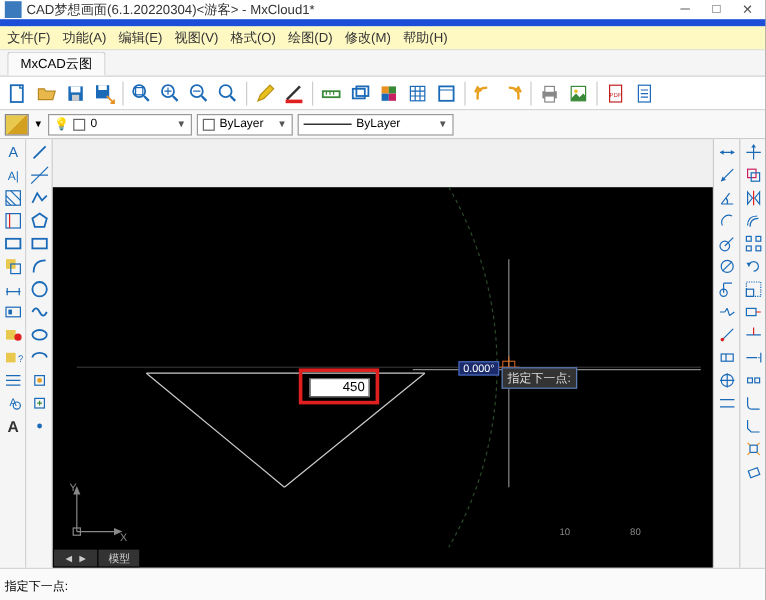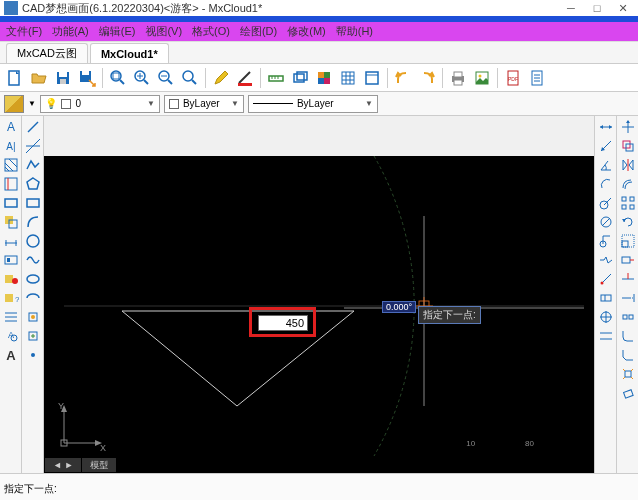--- a/index.html
+++ b/index.html
@@ -2,21 +2,21 @@
 <html><head>
 <meta charset="utf-8">
 <style>
 * { margin: 0; padding: 0; box-sizing: border-box; font-family: "Microsoft YaHei", Arial, sans-serif; }
 body { width: 638px; height: 500px; background: #f0f0f0; overflow: hidden; font-size: 11px; }
 .titlebar { height: 22px; background: #fff; display: flex; align-items: center; padding: 0 4px; border-bottom: 6px solid #1d4ed8; }
 .titlebar .icon { width: 14px; height: 14px; background: #3a7abd; margin-right: 4px; }
 .titlebar .title { flex: 1; font-size: 11px; color: #333; }
 .winbtns { display: flex; gap: 12px; padding-right: 4px; }
 .winbtns span { width: 14px; text-align: center; color: #555; cursor: pointer; }
-.menubar { height: 20px; background: #d946ef; display: flex; align-items: center; padding: 0 6px; gap: 10px; border-bottom: 1px solid #ddd; }
+.menubar { height: 20px; background: #fef9c3; display: flex; align-items: center; padding: 0 6px; gap: 10px; border-bottom: 1px solid #ddd; }
 .menubar span { font-size: 11px; color: #333; cursor: pointer; }
 .tabbar { height: 22px; background: #f5f5f5; border-bottom: 1px solid #ccc; display: flex; align-items: flex-end; padding-left: 6px; }
 .tab { height: 20px; background: #fafafa; border: 1px solid #ccc; border-bottom: none; padding: 0 10px; font-size: 11px; display: flex; align-items: center; margin-right: 2px; border-radius: 3px 3px 0 0; }
 .tab.active { background: #fff; font-weight: bold; }
 .toolbar1 { height: 28px; background: #fff; border-bottom: 1px solid #ccc; display: flex; align-items: center; padding: 0 4px; gap: 2px; }
 .tbtn { width: 22px; height: 22px; display: flex; align-items: center; justify-content: center; cursor: pointer; border-radius: 2px; }
 .tbtn svg { width: 18px; height: 18px; }
 .sep { width: 1px; height: 20px; background: #ccc; margin: 0 2px; }
 .toolbar2 { height: 24px; background: #f8f8f8; border-bottom: 1px solid #ccc; display: flex; align-items: center; padding: 0 4px; gap: 4px; }
 .layer-swatch { width: 20px; height: 18px; background: linear-gradient(135deg, #e8c84d 50%, #d4a020 50%); border: 1px solid #888; }
@@ -58,21 +58,20 @@
   <span>编辑(E)</span>
   <span>视图(V)</span>
   <span>格式(O)</span>
   <span>绘图(D)</span>
   <span>修改(M)</span>
   <span>帮助(H)</span>
 </div>
 
 <div class="tabbar">
   <div class="tab">MxCAD云图</div>
-  <div class="tab active">MxCloud1*</div>
 </div>
 
 <div class="toolbar1">
   <div class="tbtn">
       <svg viewBox="0 0 18 18">
         <rect x="3" y="2" width="10" height="14" fill="none" stroke="#1a6ab8" stroke-width="1.5"></rect>
         <path d="M10 2 L13 5 L10 5 Z" fill="#1a6ab8"></path>
       </svg>
     </div>
   <div class="tbtn">

